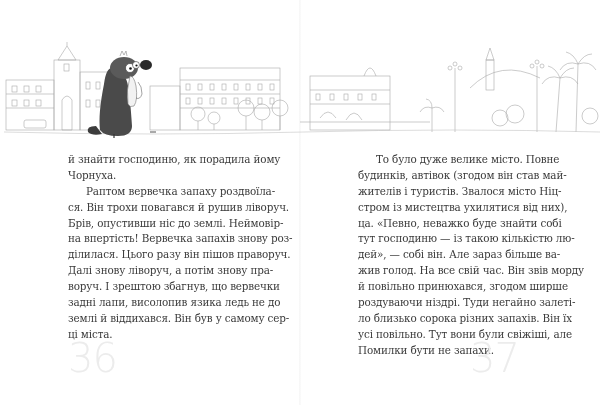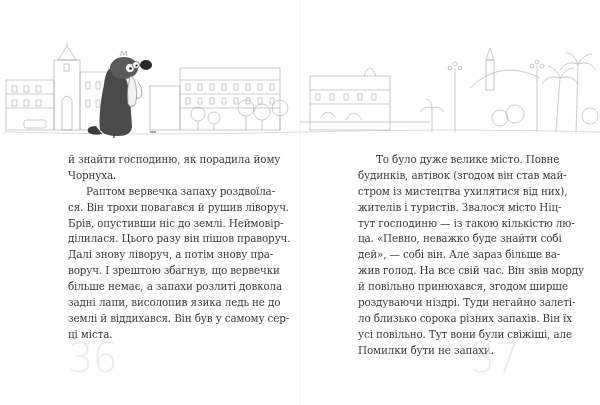--- a/index.html
+++ b/index.html
@@ -150,36 +150,36 @@
       <path d="M150 94 l6 0" stroke="#555" stroke-width="1"></path>
     </g>
   </svg>
 
   <div class="column col-left">
     <span class="line">й знайти господиню, як порадила йому</span>
     <span class="line last">Чорнуха.</span>
     <span class="line indent">Раптом вервечка запаху роздвоїла-</span>
     <span class="line">ся. Він трохи повагався й рушив ліворуч.</span>
     <span class="line">Брів, опустивши ніс до землі. Неймовір-</span>
+    <span class="line">на впертість! Вервечка запахів знову роз-</span>
     <span class="line">ділилася. Цього разу він пішов праворуч.</span>
     <span class="line">Далі знову ліворуч, а потім знову пра-</span>
     <span class="line">воруч. І зрештою збагнув, що вервечки</span>
-    <span class="line">більше немає, а запахи розлиті довкола</span>
     <span class="line">задні лапи, висолопив язика ледь не до</span>
     <span class="line">землі й віддихався. Він був у самому сер-</span>
     <span class="line last">ці міста.</span>
   </div>
 
   <div class="column col-right">
     <span class="line indent">То було дуже велике місто. Повне</span>
     <span class="line">будинків, автівок (згодом він став май-</span>
+    <span class="line">жителів і туристів. Звалося місто Ніц-</span>
     <span class="line">стром із мистецтва ухилятися від них),</span>
-    <span class="line">жителів і туристів. Звалося місто Ніц-</span>
+    <span class="line">ца. «Певно, неважко буде знайти собі</span>
     <span class="line">тут господиню — із такою кількістю лю-</span>
-    <span class="line">ца. «Певно, неважко буде знайти собі</span>
     <span class="line">дей», — собі він. Але зараз більше ва-</span>
     <span class="line">жив голод. На все свій час. Він звів морду</span>
     <span class="line">й повільно принюхався, згодом ширше</span>
     <span class="line">роздуваючи ніздрі. Туди негайно залеті-</span>
     <span class="line">ло близько сорока різних запахів. Він їх</span>
     <span class="line">усі повільно. Тут вони були свіжіші, але</span>
     <span class="line last">Помилки бути не запахи.</span>
   </div>
 
   <div class="page-num pn-left">36</div>

